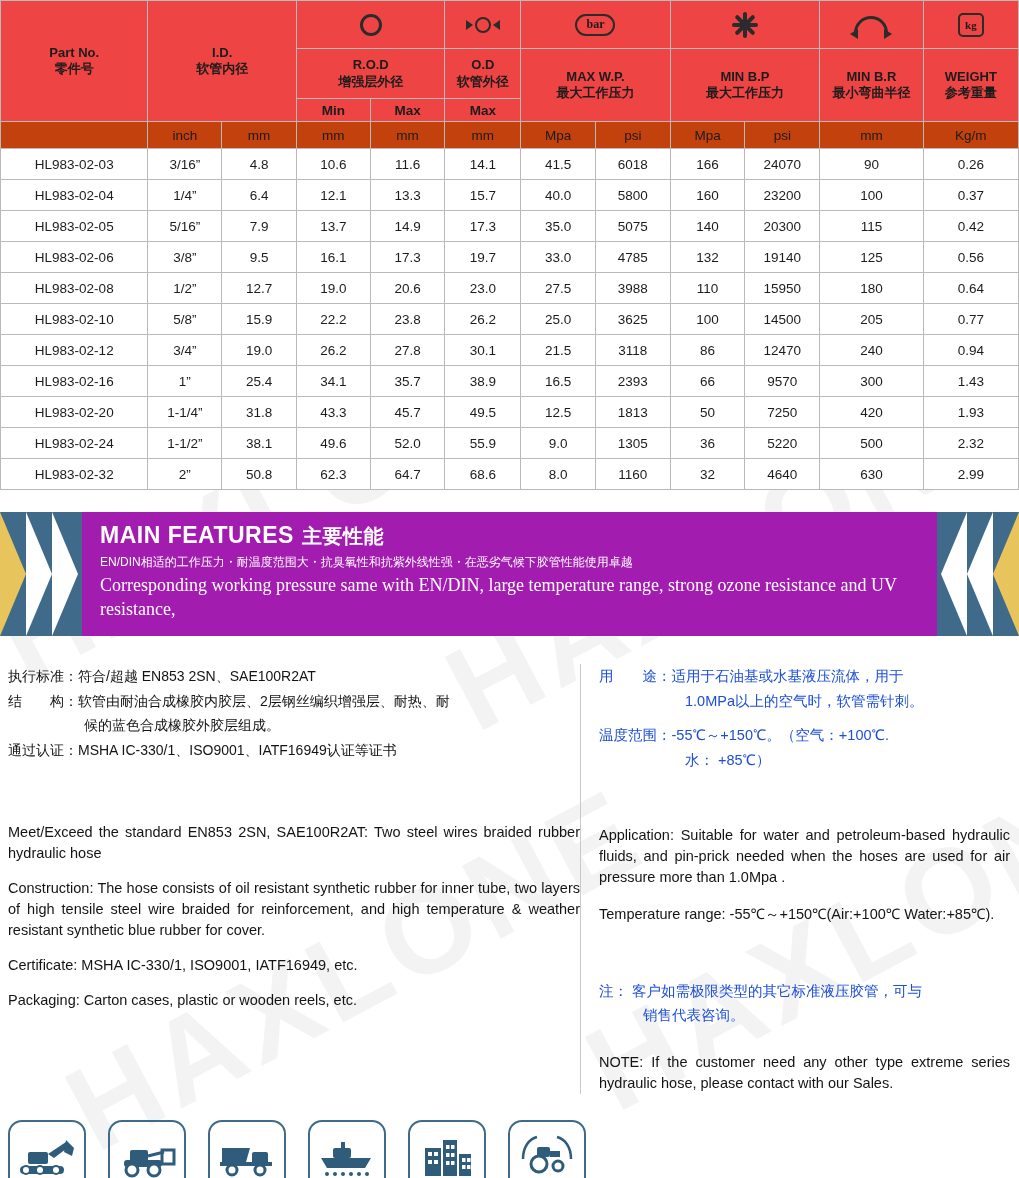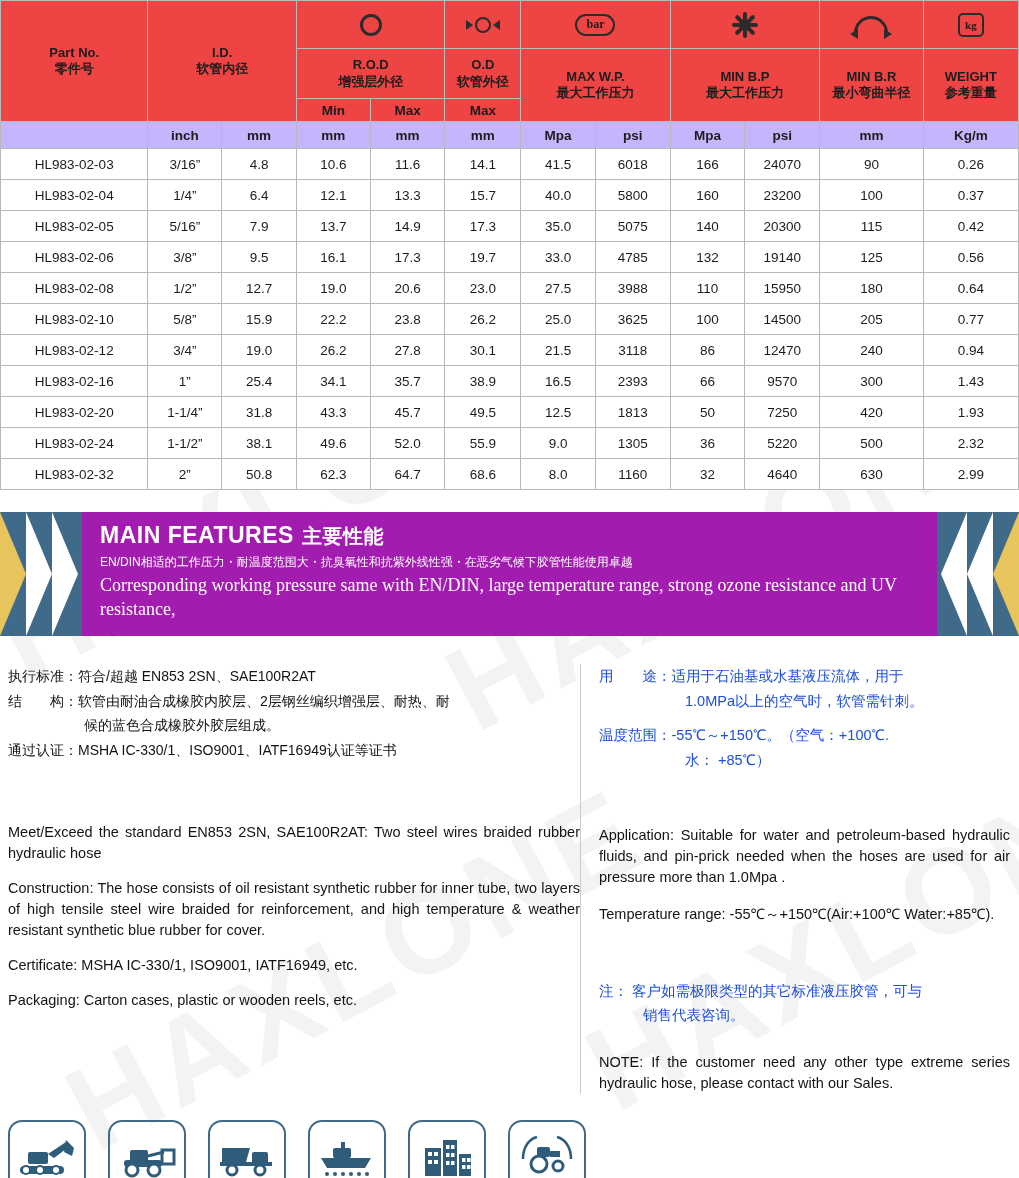--- a/index.html
+++ b/index.html
@@ -39,21 +39,21 @@
     text-align: center;
     vertical-align: middle;
     font-size: 13.5px;
     color: #1c1c1c;
     padding: 0;
   }
   thead td, thead th { background: #ef4444; font-weight: bold; }
   .hdr-top { height: 48px; }
   .hdr-mid { height: 50px; }
   .hdr-sub { height: 23px; font-weight:bold; font-size:13px; }
-  .unit-row td { background:#c4b5fd; font-weight:bold; height:27px; font-size:13.5px; }
+  .unit-row td { background:#c2410c; font-weight:normal; height:27px; font-size:13.5px; }
   tbody tr td { height: 31px; background:#fff; font-size:14px; }
   .hdr-title { font-size:13px; line-height:1.25; }
   .icon-cell { padding-top:3px; }
   .icon-wrap { display:flex; align-items:center; justify-content:center; height:26px; }
 
   
   .ic-rod { width:22px; height:22px; border-radius:50%; border:3px solid #2b2b2b; }
   .ic-od { display:flex; align-items:center; gap:2px; }
   .ic-od .circ { width:16px;height:16px;border-radius:50%;border:2px solid #2b2b2b; }
   .ic-od .tri-l { width:0;height:0;border-top:5px solid transparent;border-bottom:5px solid transparent;border-right:7px solid #2b2b2b; }

